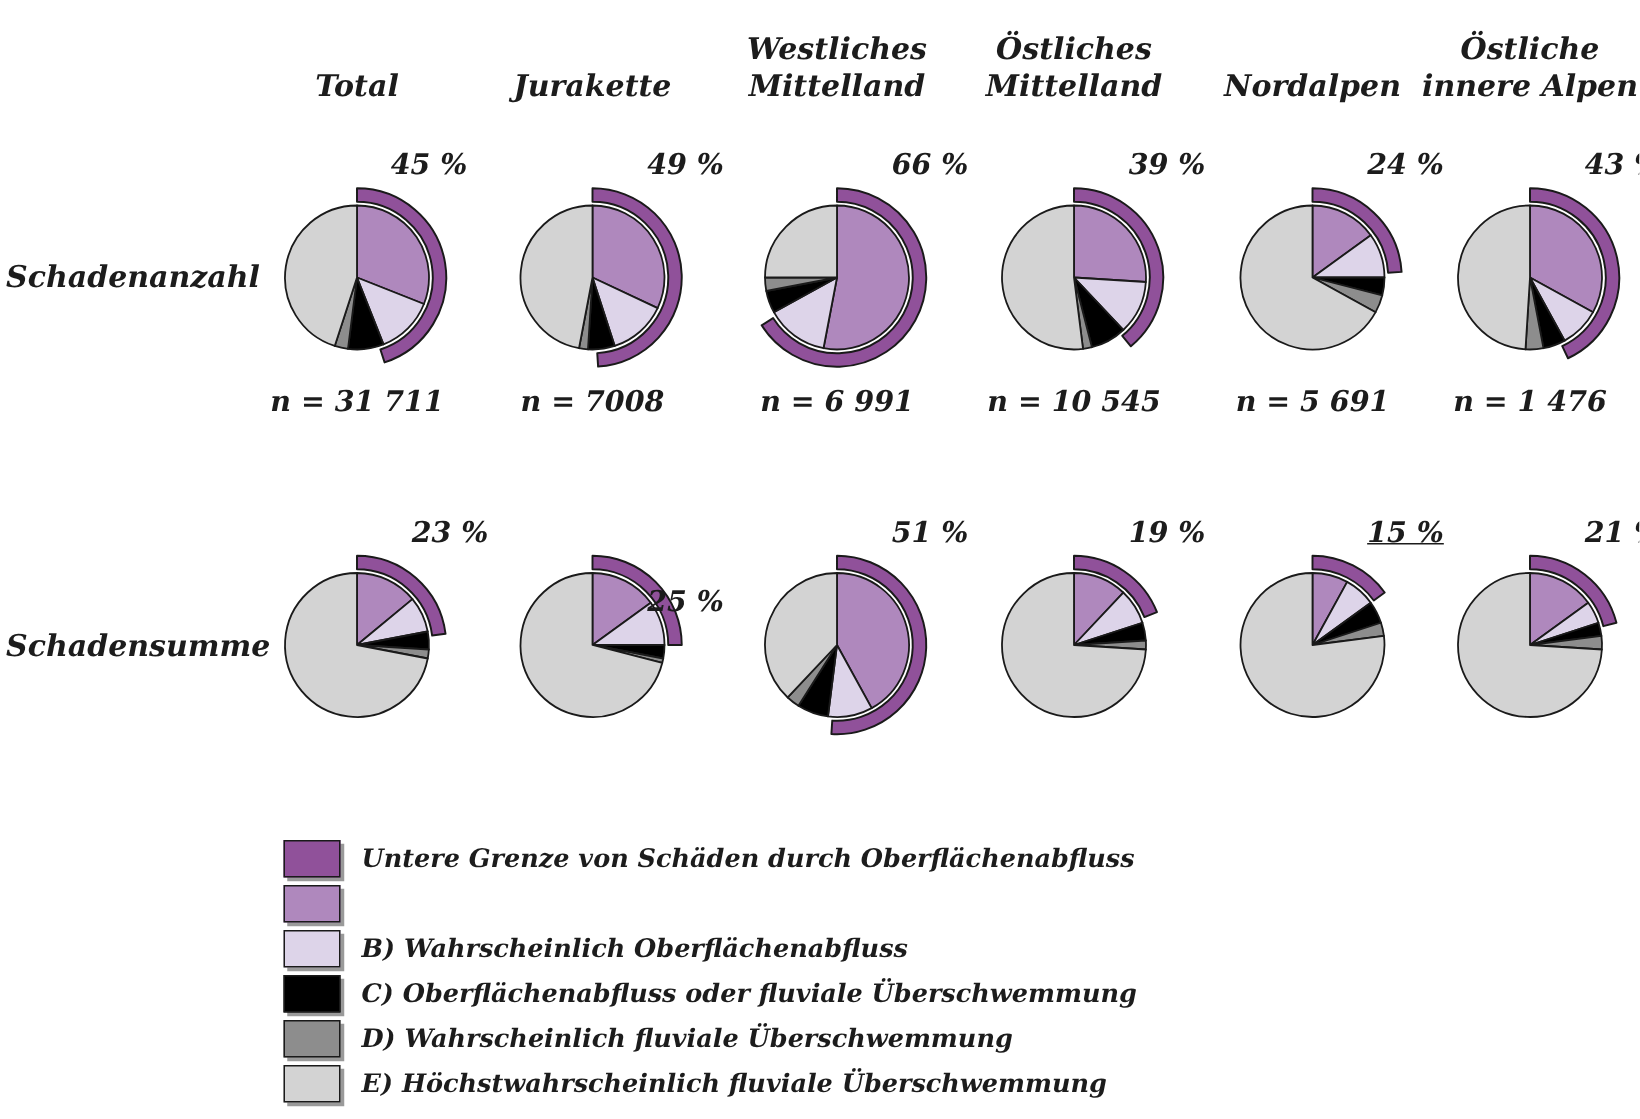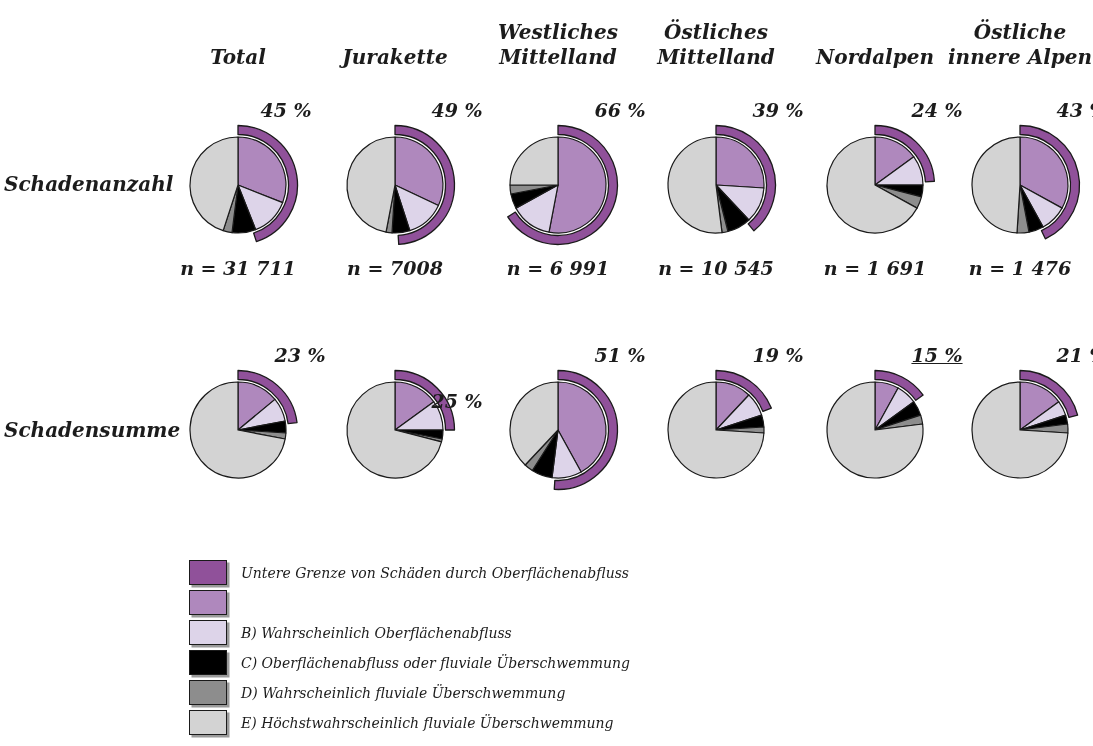--- a/index.html
+++ b/index.html
@@ -62,22 +62,22 @@
     height:25px;
   }
   .legend-swatch{
     width:36px;
     height:23px;
     border:1.5px solid #1a1a1a;
     box-shadow:2.5px 2.5px 0 #9a9a9a;
     flex:0 0 auto;
   }
   .legend-label{
-    font-size:14px;
-    font-weight:normal;
+    font-size:17px;
+    font-weight:bold;
     white-space:nowrap;
   }
 </style>
 </head>
 <body>
 
 <div class="stage">
   <div class="row-label" style="top:172px;">Schadenanzahl</div>
   <div class="row-label" style="top:418px;">Schadensumme</div>
   <div id="canvas">
@@ -132,21 +132,21 @@
       <div class="n-label" style="left: 631px; top: 257px;">n = 10 545</div>
       <svg width="140" height="140" viewBox="-70 -70 140 140" class="pie-svg" style="left: 805px; top: 115px;">
         <path d="M0,0 L2.9391523179536475e-15,-48 A48,48 0 0 1 38.83281572999748,-28.21369211003871 Z" fill="#af88bd" stroke="#1a1a1a" stroke-width="1.2" stroke-linejoin="round"></path>
         <path d="M0,0 L38.83281572999748,-28.21369211003871 A48,48 0 0 1 48,0 Z" fill="#ddd4e9" stroke="#1a1a1a" stroke-width="1.2" stroke-linejoin="round"></path>
         <path d="M0,0 L48,0 A48,48 0 0 1 46.49199173417429,11.937114583913036 Z" fill="#000000" stroke="#1a1a1a" stroke-width="1.2" stroke-linejoin="round"></path>
         <path d="M0,0 L46.49199173417429,11.937114583913036 A48,48 0 0 1 42.06272064210545,23.124176356882344 Z" fill="#8d8d8d" stroke="#1a1a1a" stroke-width="1.2" stroke-linejoin="round"></path>
         <path d="M0,0 L42.06272064210545,23.124176356882344 A48,48 0 1 1 -8.817456953860943e-15,-48 Z" fill="#d3d3d3" stroke="#1a1a1a" stroke-width="1.2" stroke-linejoin="round"></path>
         <path d="M3.092233167847067e-15,-50.5 L3.643324227463376e-15,-59.5 A59.5,59.5 0 0 1 59.38259034148216,-3.736035911994139 L50.40034978562771,-3.1709212362303196 A50.5,50.5 0 0 0 3.092233167847067e-15,-50.5 Z" fill="#90519a" stroke="#1a1a1a" stroke-width="1.3" stroke-linejoin="round"></path>
       </svg>
       <div class="pct-label" style="left: 895px; top: 99px;">24 %</div>
-      <div class="n-label" style="left: 790px; top: 257px;">n = 1 691</div>
+      <div class="n-label" style="left: 790px; top: 257px;">n = 5 691</div>
       <svg width="140" height="140" viewBox="-70 -70 140 140" class="pie-svg" style="left: 950px; top: 115px;">
         <path d="M0,0 L2.9391523179536475e-15,-48 A48,48 0 0 1 42.062720642105454,23.12417635688233 Z" fill="#af88bd" stroke="#1a1a1a" stroke-width="1.2" stroke-linejoin="round"></path>
         <path d="M0,0 L42.062720642105454,23.12417635688233 A48,48 0 0 1 23.124176356882344,42.06272064210545 Z" fill="#ddd4e9" stroke="#1a1a1a" stroke-width="1.2" stroke-linejoin="round"></path>
         <path d="M0,0 L23.124176356882344,42.06272064210545 A48,48 0 0 1 8.994303100114797,47.14978803497705 Z" fill="#000000" stroke="#1a1a1a" stroke-width="1.2" stroke-linejoin="round"></path>
         <path d="M0,0 L8.994303100114797,47.14978803497705 A48,48 0 0 1 -3.0139449374070324,47.90528296455703 Z" fill="#8d8d8d" stroke="#1a1a1a" stroke-width="1.2" stroke-linejoin="round"></path>
         <path d="M0,0 L-3.0139449374070324,47.90528296455703 A48,48 0 0 1 -8.817456953860943e-15,-48 Z" fill="#d3d3d3" stroke="#1a1a1a" stroke-width="1.2" stroke-linejoin="round"></path>
         <path d="M3.092233167847067e-15,-50.5 L3.643324227463376e-15,-59.5 A59.5,59.5 0 0 1 25.33386784812181,53.837209621728164 L21.50185422403616,45.693766149533985 A50.5,50.5 0 0 0 3.092233167847067e-15,-50.5 Z" fill="#90519a" stroke="#1a1a1a" stroke-width="1.3" stroke-linejoin="round"></path>
       </svg>
       <div class="pct-label" style="left: 1040px; top: 99px;">43 %</div>
       <div class="n-label" style="left: 935px; top: 257px;">n = 1 476</div>

